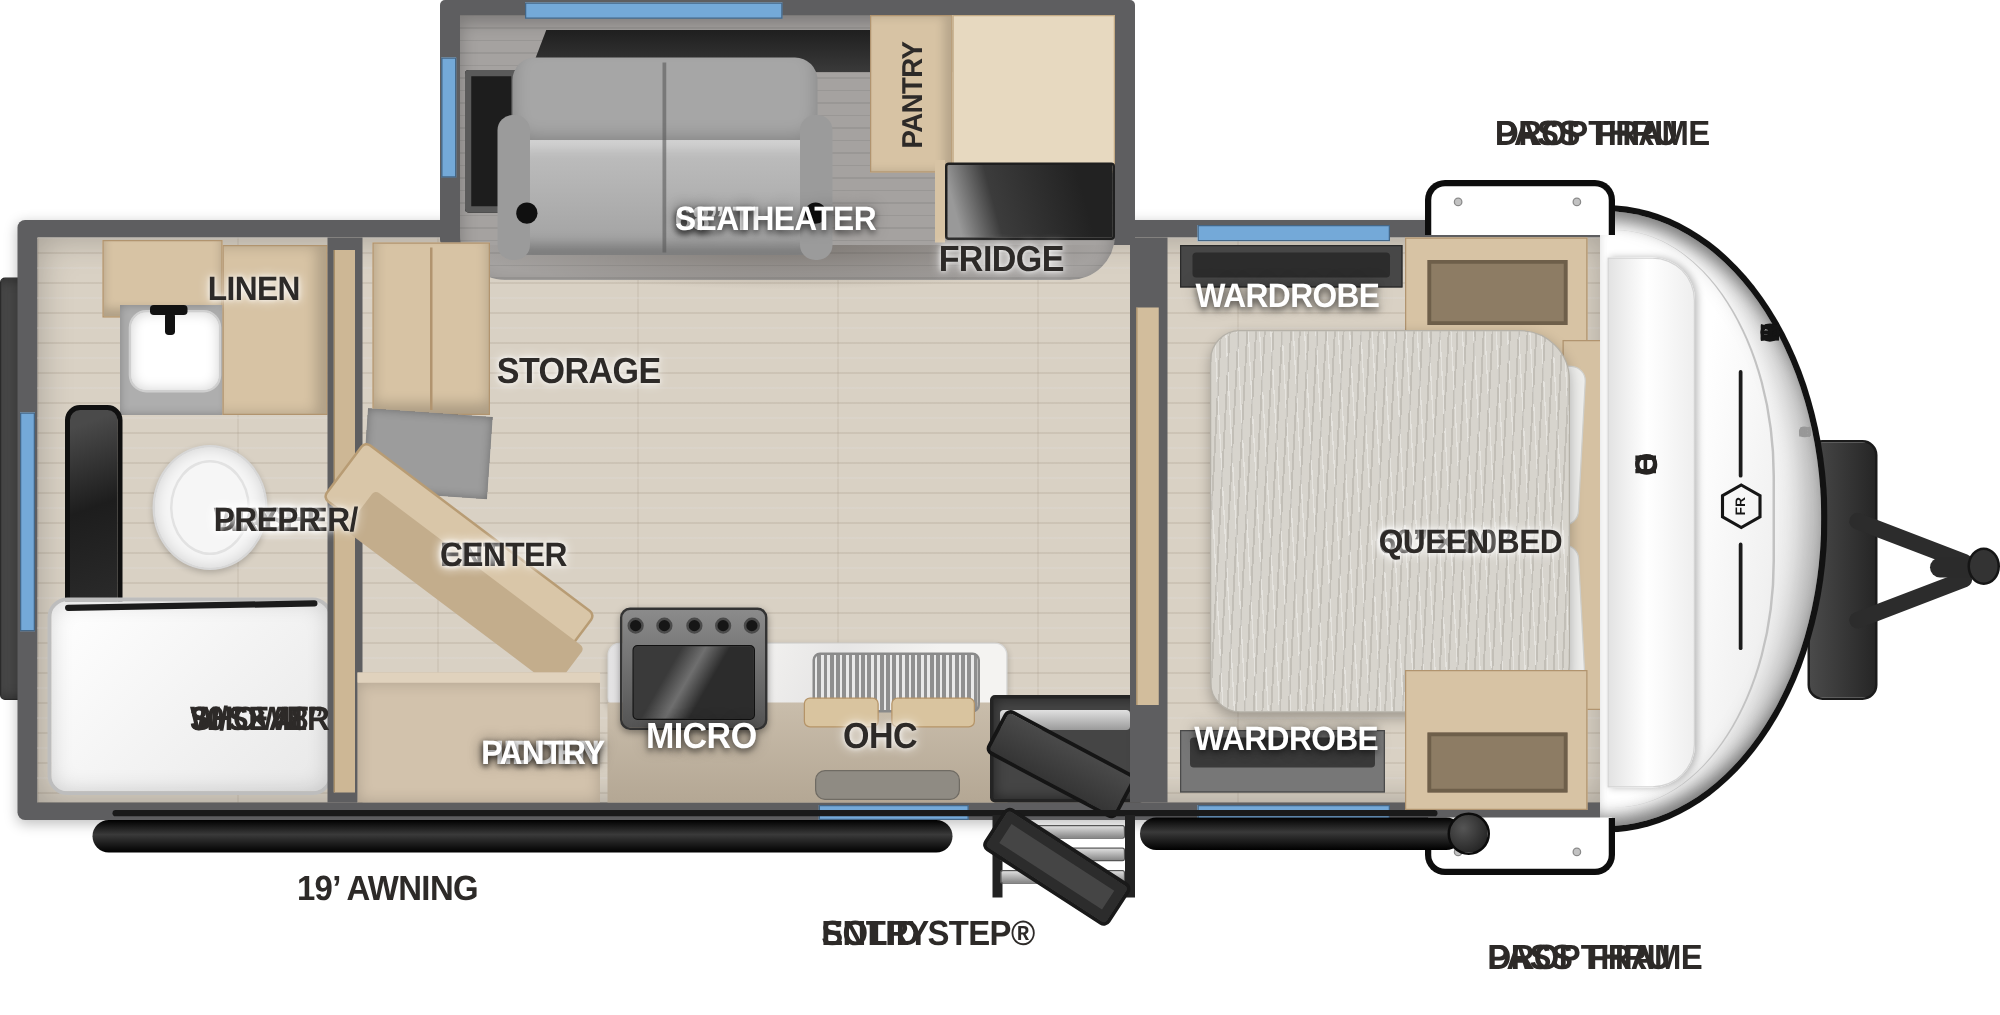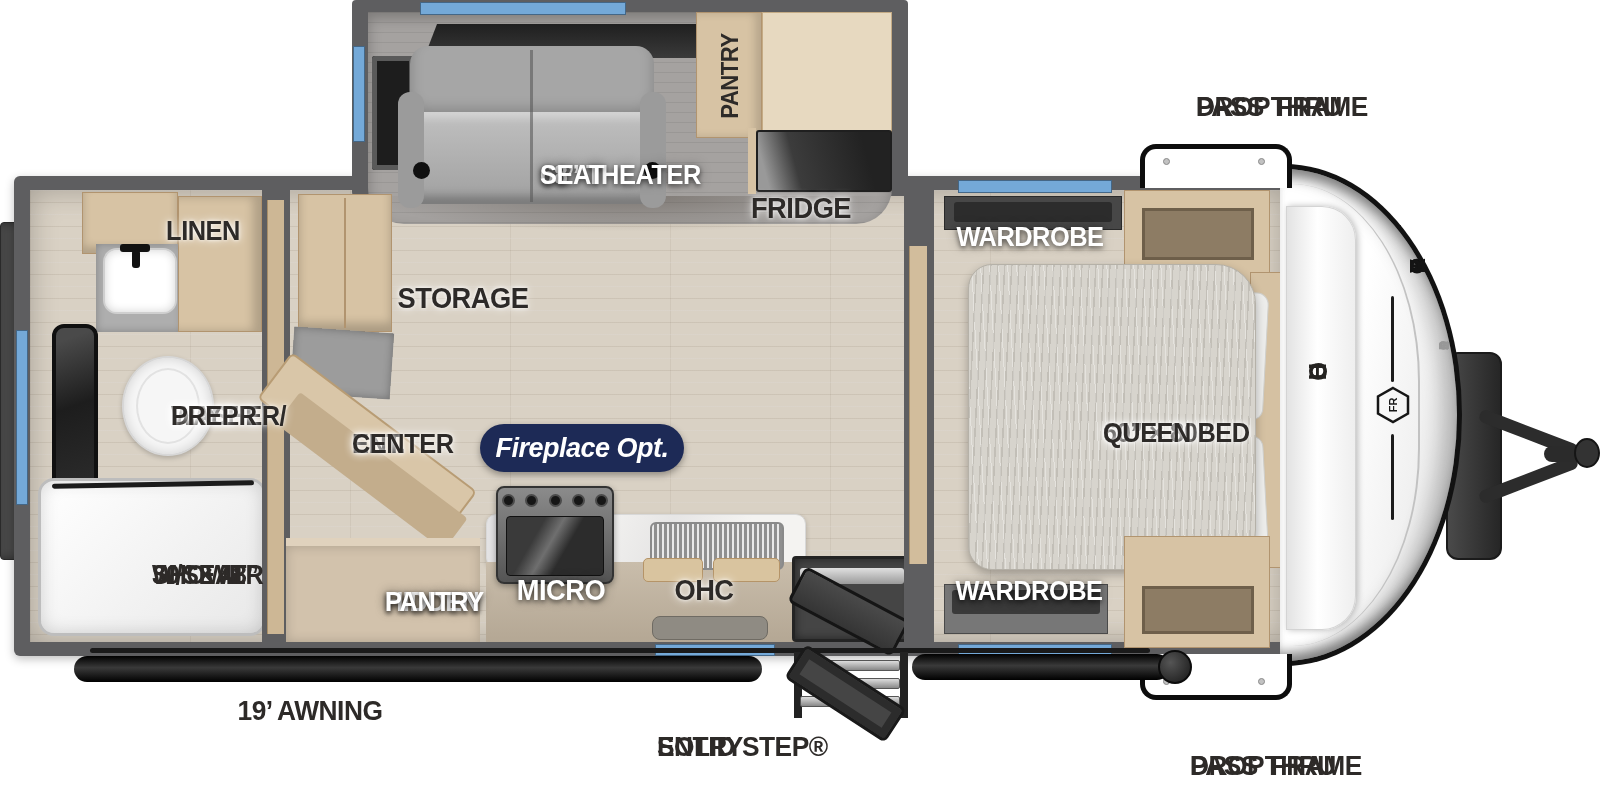--- a/index.html
+++ b/index.html
@@ -217,23 +217,20 @@
     <span class="ln">30” × 48”</span>
     <span class="ln">SHOWER</span>
     <span class="ln">W/SEAT</span>
   </div>
 
   <div class="lbl glow" style="left:352px;top:427px;">
     <span class="ln">ENT.</span>
     <span class="ln">CENTER</span>
   </div>
   <div class="lbl glow big" style="left:463px;top:298px;">STORAGE</div>
-  <div class="badge" style="left:480px;top:424px;width:204px;height:48px;">
-    <span>Fireplace Opt.</span>
-  </div>
   <div class="lbl white" style="left:385px;top:585px;">
     <span class="ln">HIDDEN</span>
     <span class="ln">PANTRY</span>
   </div>
   <div class="lbl white big" style="left:561px;top:590px;">MICRO</div>
   <div class="lbl glow big" style="left:704px;top:590px;">OHC</div>
 
   <div class="lbl white" style="left:1030px;top:237px;">WARDROBE</div>
   <div class="lbl glow" style="left:1103px;top:416px;">
     <span class="ln">60” × 80”</span>

